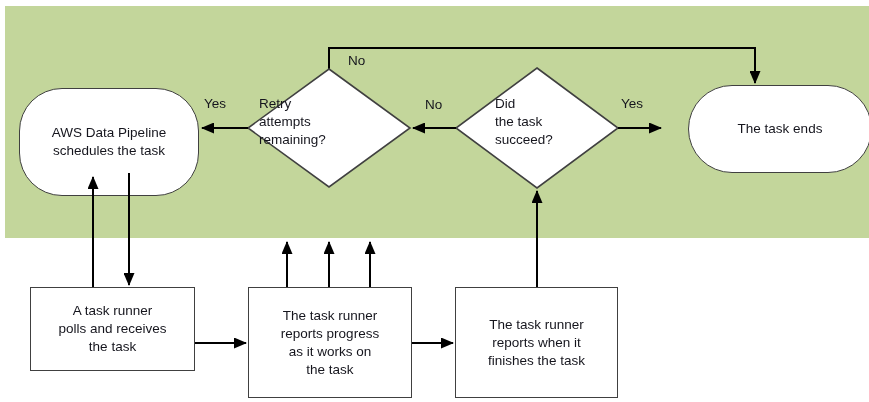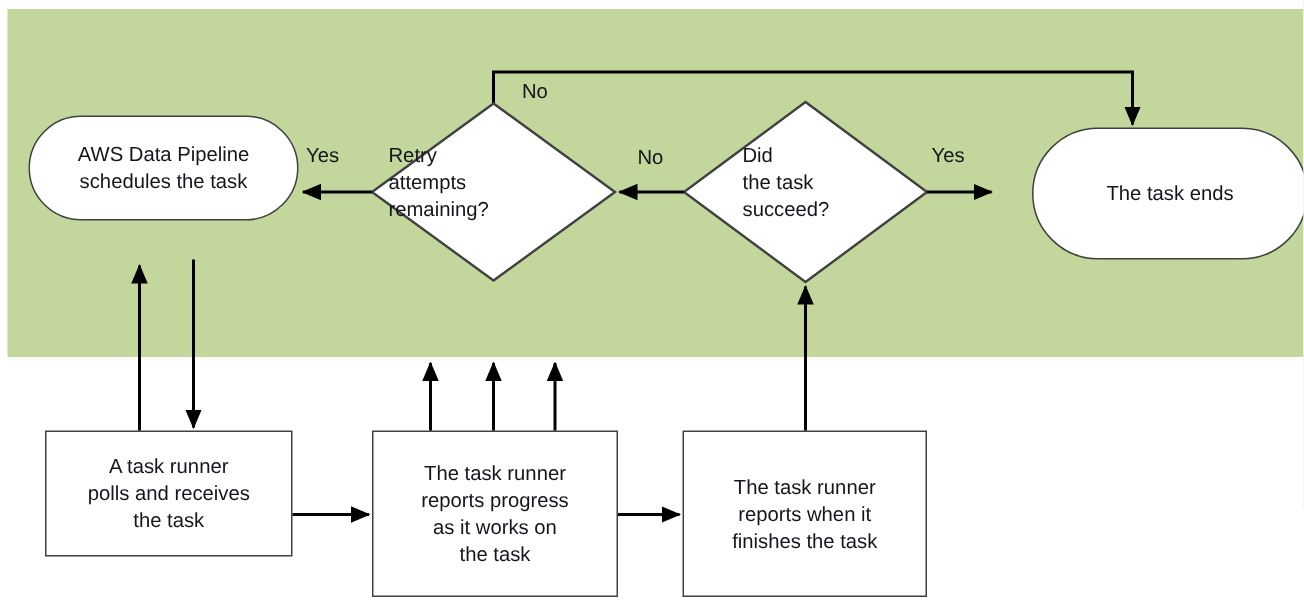--- a/index.html
+++ b/index.html
@@ -11,21 +11,21 @@
     position:relative; width:869px; height:402px; overflow:hidden;
     font-family:"Liberation Sans","DejaVu Sans",sans-serif;
     font-size:13.5px; color:var(--text); background:#fff;
   }
   .band{position:absolute; left:5px; top:6px; width:864px; height:232px; background:var(--band);}
   .node{
     position:absolute; background:var(--node_fill); border:1.6px solid var(--node_border);
     display:flex; align-items:center; justify-content:center; text-align:center;
     line-height:18px; white-space:pre-line; box-sizing:border-box; z-index:2;
   }
-  .stadium1{left:19px; top:77px; width:180px; height:70px; border-radius:43px;}
+  .stadium1{left:19px; top:88px; width:180px; height:108px; border-radius:43px;}
   .stadium2{left:688px; top:85px; width:184px; height:88px; border-radius:44px;}
   .box1{left:30px; top:287px; width:165px; height:84px;}
   .box2{left:248px; top:287px; width:164px; height:111px;}
   .box3{left:455px; top:287px; width:163px; height:111px;}
   .diamond-label{
     position:absolute; width:140px; text-align:left; line-height:18px;
     white-space:pre-line; z-index:4;
   }
   .retry-label{left:259px; top:95px;}
   .did-label{left:495px; top:95px;}

